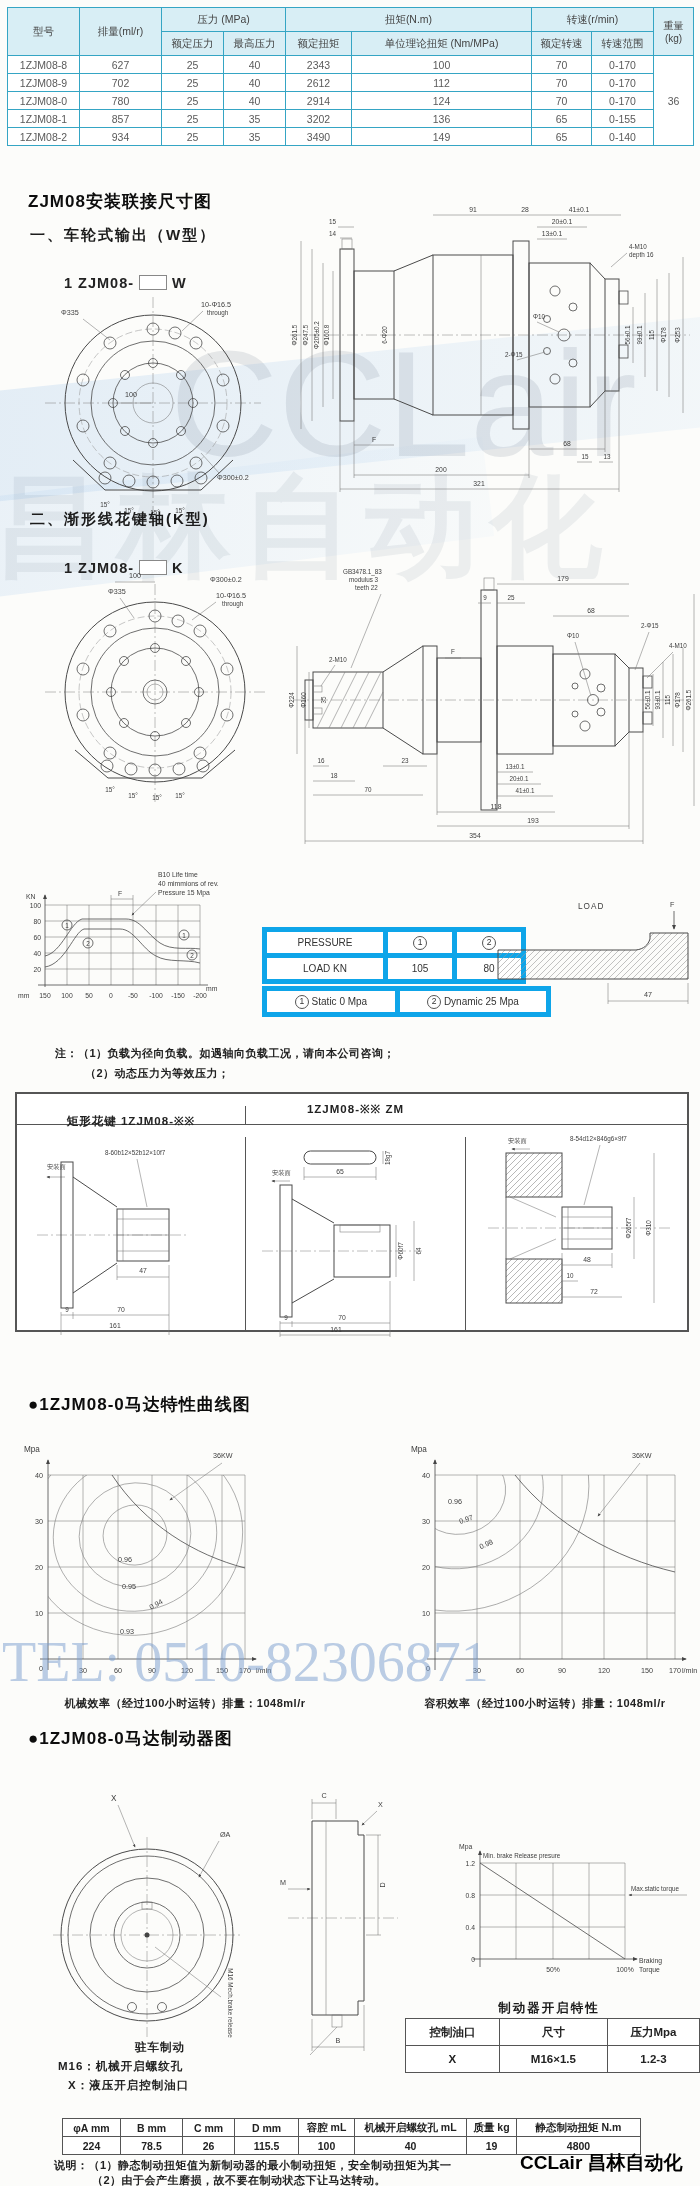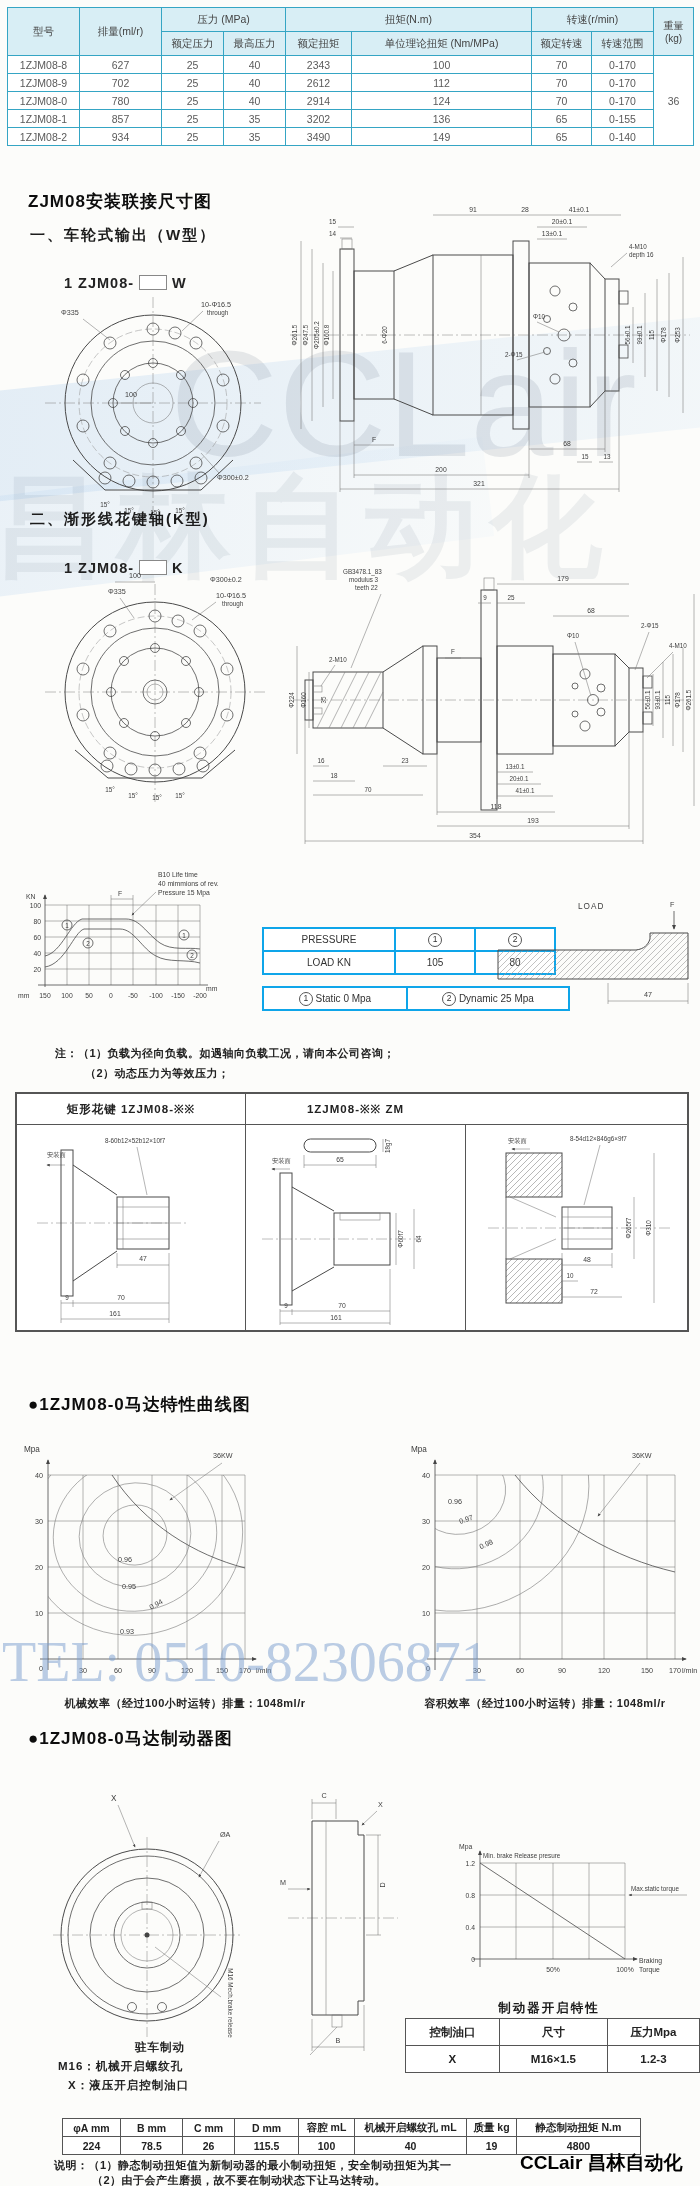--- a/index.html
+++ b/index.html
@@ -10,28 +10,28 @@
   .spec td{border:1px solid #35a5c4;height:17px;padding:0 1px;overflow:hidden;}
   .spec tr.h td{background:#d8eef5;height:23px;color:#444;}
   
   .t-install{font-size:17px;font-weight:bold;color:#0d0d0d;letter-spacing:1px;}
   .t-sub{font-size:15px;font-weight:bold;color:#1c1c1c;letter-spacing:2px;}
   .t-bullet{font-size:17px;font-weight:bold;color:#0d0d0d;letter-spacing:1px;}
   .model{font-size:14.5px;font-weight:600;color:#222;letter-spacing:1px;margin-top:22px;}
   .model .box{display:inline-block;width:26px;height:13px;border:1px solid #888;background:#fff;vertical-align:-2px;margin:0 5px;}
   
   .lt{border-collapse:collapse;font-size:10px;color:#333;background:#fff;}
-  .lt td{border:2px solid #0ea5e9;height:21px;text-align:center;padding:0 15px;}
+  .lt td{border:5px solid #0ea5e9;height:21px;text-align:center;padding:0 8px;}
   .circ{display:inline-block;width:12px;height:12px;line-height:11px;border:1px solid #555;border-radius:50%;font-size:8.5px;text-align:center;vertical-align:1px;}
   
   .sht{border:2px solid #555;width:670px;background:#fff;}
   .sht .hd{display:flex;border-bottom:1.5px solid #555;height:30px;}
   .sht .hd div{line-height:30px;text-align:center;font-size:11.5px;font-weight:bold;color:#222;letter-spacing:1px;}
   .sht .bd{display:flex;height:205px;}
-  .cdiv{border-right:1.5px solid #555;}
+  .cdiv{border-right:1.5px solid #555;margin-top:12px;}
   
   .bt{border-collapse:collapse;font-size:11.5px;color:#222;background:#fff;}
   .bt td{border:1.2px solid #555;text-align:center;height:26px;font-weight:600;padding:0 2px;}
   .dt{border-collapse:collapse;font-size:10.5px;color:#222;background:#fff;table-layout:fixed;}
   .dt td{border:1.2px solid #555;text-align:center;height:17px;font-weight:600;padding:0 1px;overflow:hidden;}
   .cap{font-size:11px;font-weight:600;color:#222;text-align:center;letter-spacing:.5px;}
   .note{font-size:11px;font-weight:600;color:#222;letter-spacing:.5px;}
   .parkline{font-size:11.5px;font-weight:600;color:#222;letter-spacing:1px;}
   .opttitle{font-size:12.5px;font-weight:bold;color:#1a1a1a;text-align:center;letter-spacing:2px;}
   .footerlogo{font-size:19px;font-weight:bold;color:#000;letter-spacing:0px;}

